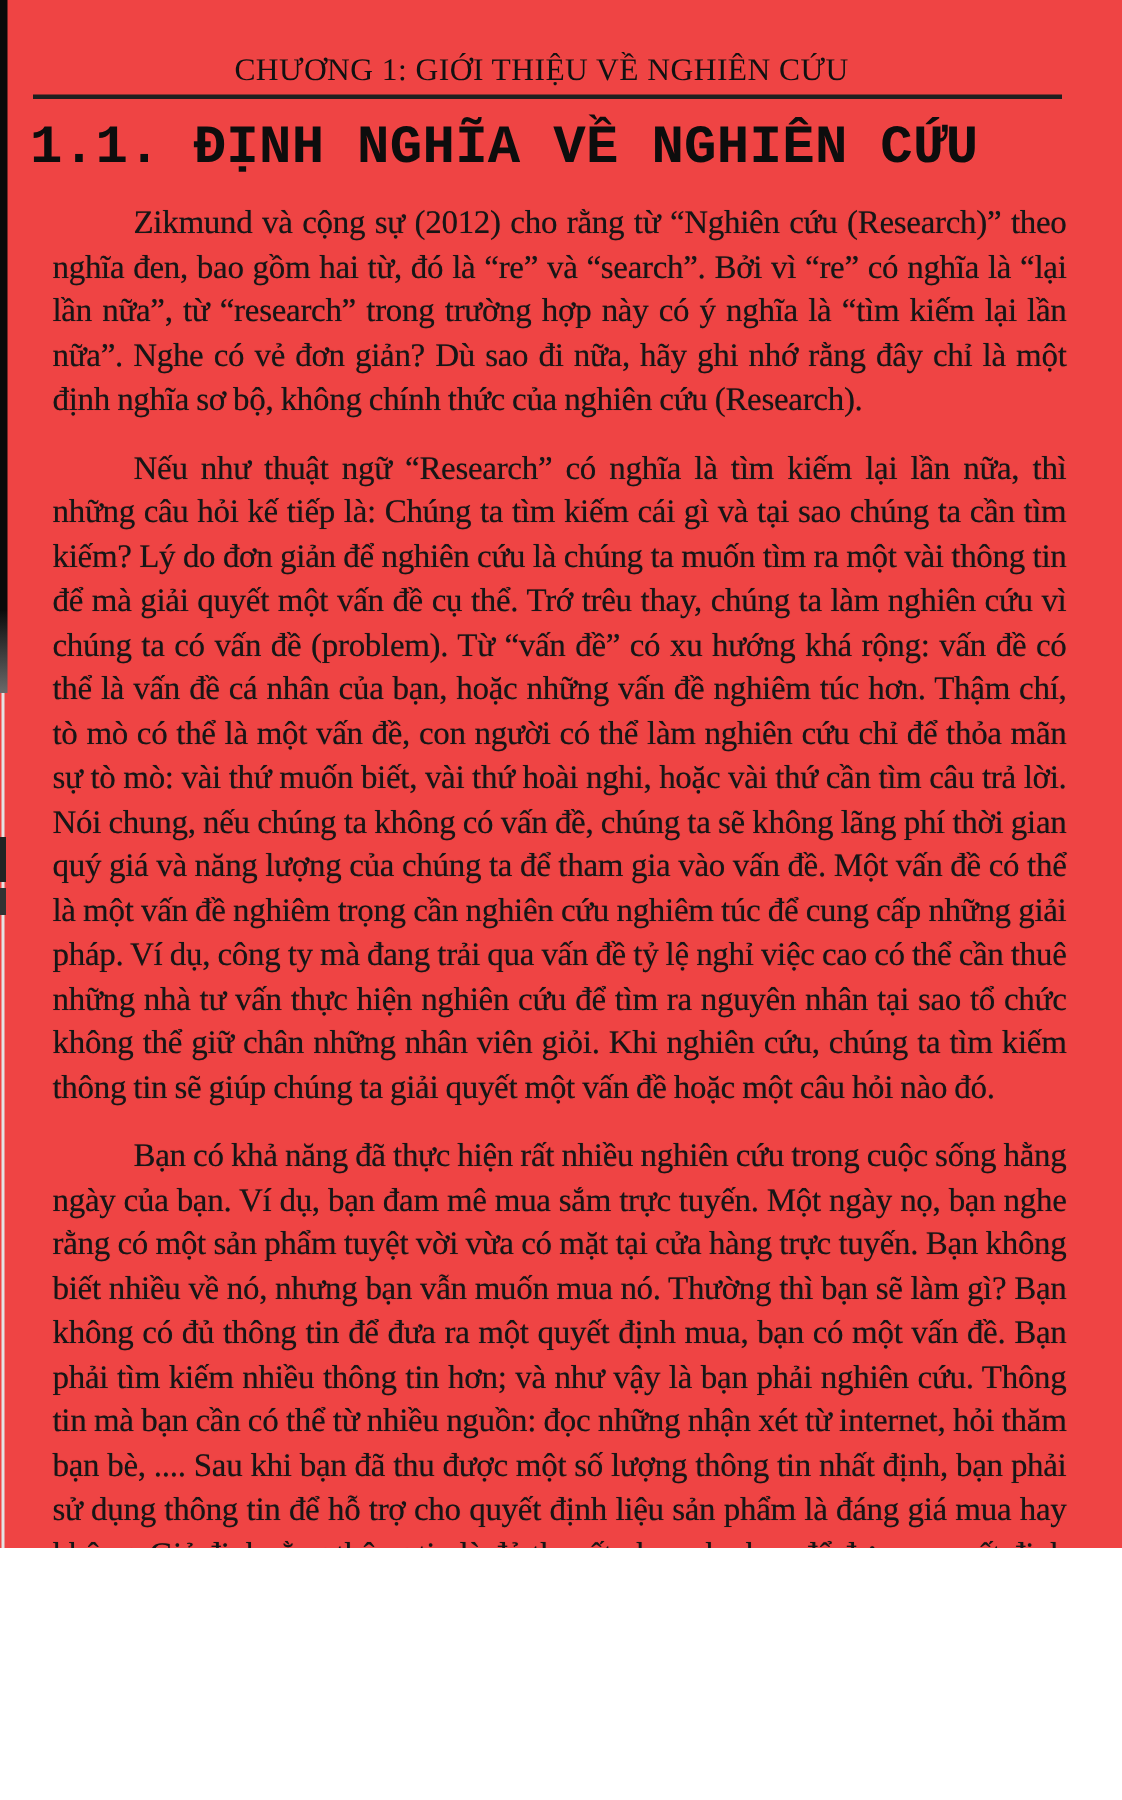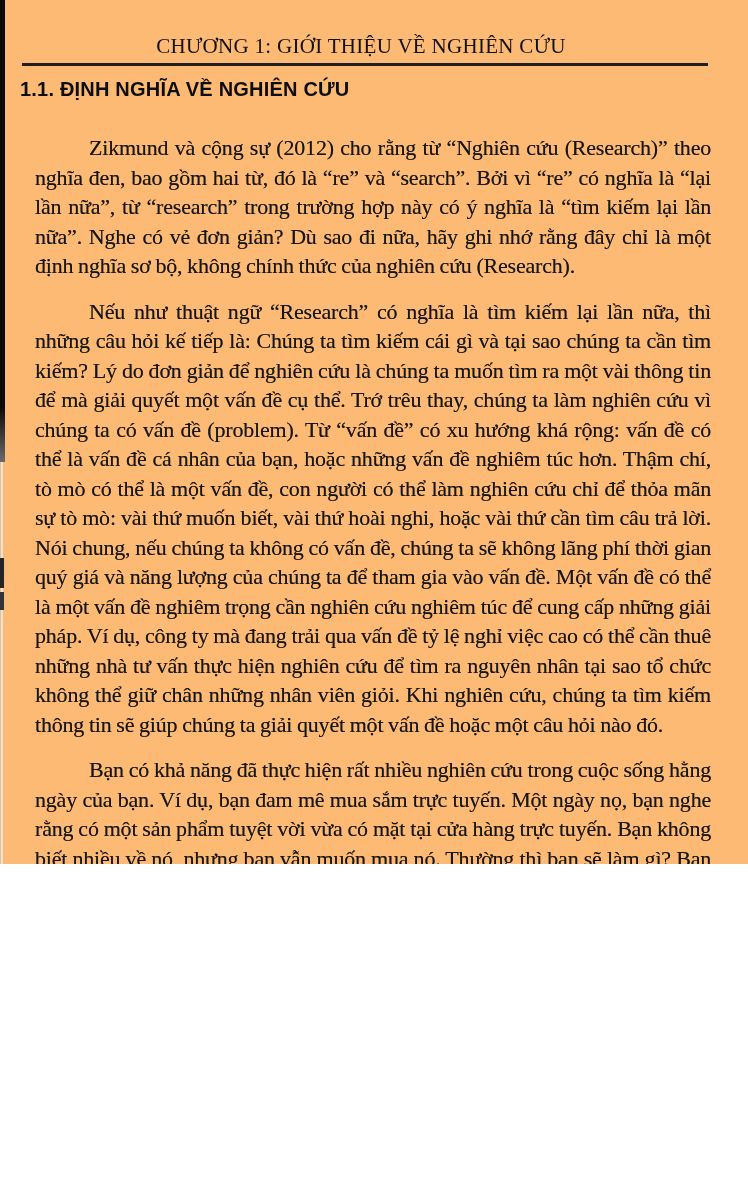--- a/index.html
+++ b/index.html
@@ -3,22 +3,22 @@
 <meta charset="utf-8">
 <style>
   html, body {
     margin: 0;
     padding: 0;
     background: #ffffff;
   }
   .page {
     position: relative;
     width: 748px;
-    height: 864px;
-    background: #fdba74;
+    height: 1032px;
+    background: #ef4444;
     overflow: hidden;
     font-family: "Liberation Serif", serif;
     color: #161616;
   }
   
   .edge-strip-top {
     position: absolute;
     left: 0; top: 0;
     width: 5px; height: 462px;
     background: linear-gradient(to bottom, #0a0a0a 0%, #0a0a0a 88%, #6a6a6a 100%);
@@ -55,23 +55,23 @@
   .header-rule {
     position: absolute;
     left: 22px; top: 63px;
     width: 686px; height: 3px;
     background: #1f1f1f;
   }
   .section-heading {
     position: absolute;
     left: 20px; top: 78px;
     margin: 0;
-    font-family: Liberation Sans, sans-serif;
+    font-family: Liberation Mono, monospace;
     font-weight: 700;
-    font-size: 20px;
+    font-size: 36px;
     letter-spacing: 0.2px;
     color: #0d0d0d;
     white-space: nowrap;
   }
   .body-text {
     position: absolute;
     left: 19px; top: 117px;
     width: 708px;
     font-size: 22px;
     line-height: 29.5px;

